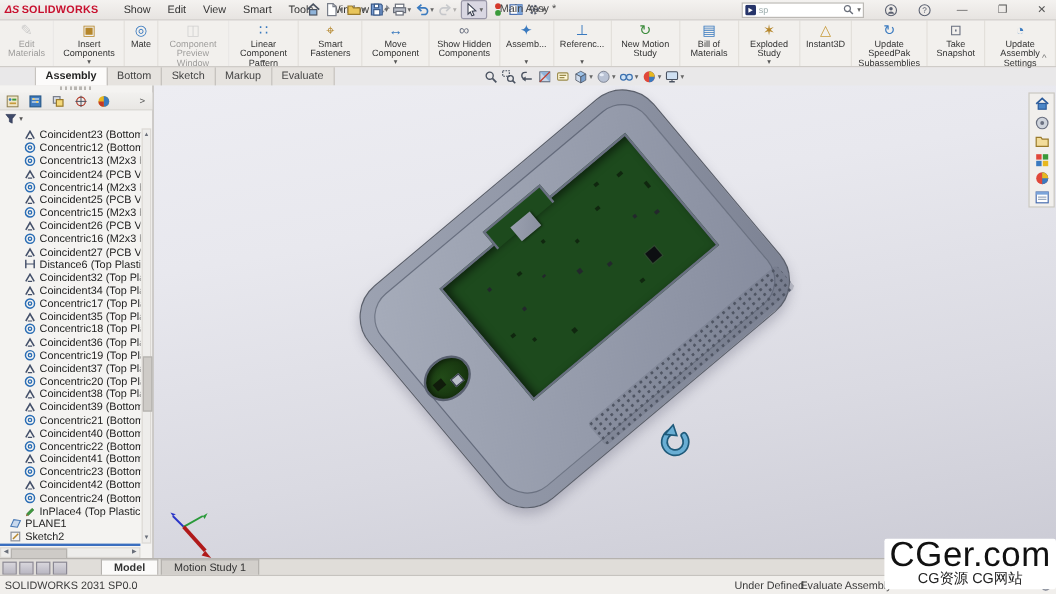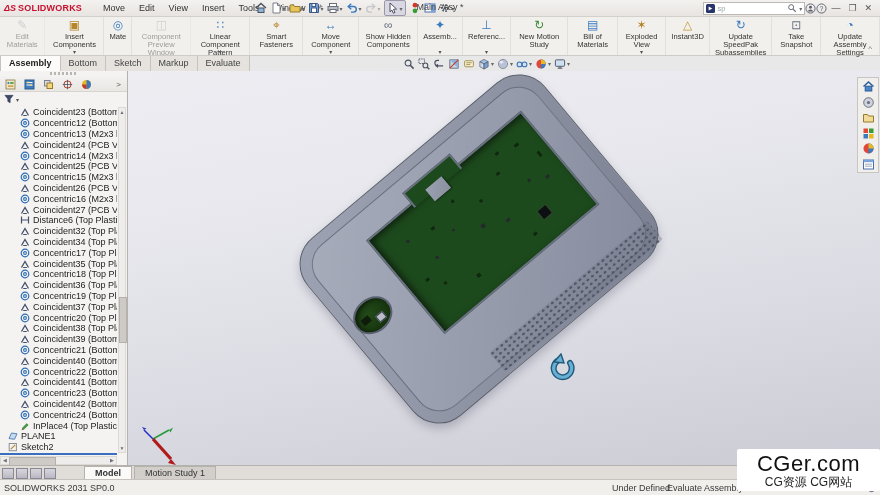--- a/index.html
+++ b/index.html
@@ -16,41 +16,41 @@
   #menus{display:flex;margin-left:14px;gap:0;}
   .menu-item{padding:0 7px;cursor:default;}
   .pin-icon{margin-left:2px;width:10px;height:10px;}
   #quick-access{position:absolute;left:253px;top:1px;height:14px;display:flex;align-items:center;}
   .qa{display:inline-flex;align-items:center;margin:0 1.5px;height:14px;}
   .qa .qi{width:12px;height:12px;display:inline-block;}
   .qa-caret{font-size:6px;color:#666;margin-left:1px;}
   .qa-active{background:#d9d7e2;border:1px solid #9a98a8;border-radius:2px;padding:0 2px;}
   .qa-disabled{opacity:.45;}
   .tb-title{position:absolute;left:0;right:0;text-align:center;top:2px;font-size:9px;color:#444;pointer-events:none;}
-  .tb-right{position:absolute;right:4px;top:0;height:16px;display:flex;align-items:center;gap:0;}
+  .tb-right{position:absolute;right:4px;top:0;height:16px;display:flex;align-items:center;gap:17px;}
   .search-box{width:96px;height:11px;border:1px solid #bcb9b5;background:#fff;display:flex;
     align-items:center;font-size:7.5px;color:#9aa;padding:0 2px;gap:2px;}
   .search-type{width:9px;height:9px;flex:0 0 auto;}
   .search-q{display:flex;align-items:center;gap:1px;}
   .search-q svg{width:10px;height:10px}
   .tb-ico{width:11px;height:11px;}
   .win-btn{font-size:9px;color:#555;padding:0 4px;}
   
   .ribbon{position:absolute;left:0;top:17px;width:880px;height:38px;background:#f2f0ed;
     border-bottom:1px solid #cfccc8;display:flex;align-items:stretch;z-index:19;}
   .rbtn{position:relative;display:flex;flex-direction:column;align-items:center;
     padding:1px 5px 0;border-right:1px solid #e3e0db;cursor:default;}
   .rbtn .ric{height:14px;font-size:12px;line-height:14px;}
   .rbtn .rlb{font-size:7.6px;line-height:8px;text-align:center;color:#333;max-width:64px;margin-top:1px;}
   .rbtn .rcaret{position:absolute;bottom:0;font-size:6px;color:#555;left:50%;transform:translateX(-50%);}
   .rbtn-disabled{opacity:.45;filter:grayscale(.8);}
   .ribbon-collapse{position:absolute;right:8px;bottom:2px;font-size:8px;color:#777;}
   
   .tabstrip{position:absolute;left:0;top:55px;width:880px;height:16px;background:#e9e8e9;z-index:18;}
-  #doc-tabs{display:flex;height:16px;align-items:center;}
+  #doc-tabs{display:flex;height:16px;align-items:center;padding-left:29px;}
   .dtab{height:15px;line-height:15px;padding:0 8px;font-size:9px;color:#444;background:#e6e3df;
     border:1px solid #c6c3bf;border-bottom:none;margin-right:-1px;white-space:nowrap;}
   .dtab-active{background:#fcfbfa;font-weight:bold;color:#222;}
   #headsup{position:absolute;left:403px;top:1px;height:15px;display:flex;align-items:center;gap:3px;}
   .hud{display:inline-flex;align-items:center;gap:1px;}
   .hud svg{width:12px;height:12px;}
   .hud-caret{font-size:6px;color:#666;}
   
   .left-panel{position:absolute;left:0;top:71px;width:127px;height:394px;background:#f4f3f1;
     border-right:1px solid #b5b2ae;z-index:15;}
@@ -123,36 +123,36 @@
     border-top:1px solid #c6c3bf;font-size:9px;color:#3a3a3a;z-index:17;}
   .sb-left{position:absolute;left:4px;top:3px;}
   .sb-a{position:absolute;left:612px;top:3px;}
   .sb-b{position:absolute;left:667px;top:3px;}
   .sb-c{position:absolute;left:828px;top:3px;}
   .sb-globe{position:absolute;right:3px;top:2px;width:11px;height:11px;}
   
   .watermark{position:absolute;left:737px;top:449px;width:143px;height:42px;background:#fff;
     z-index:99;display:flex;flex-direction:column;align-items:center;justify-content:center;
     color:#111;border-radius:2px;}
-  .wm1{font-size:22px;line-height:25px;letter-spacing:.5px;}
+  .wm1{font-size:29px;line-height:25px;letter-spacing:.5px;}
   .wm2{font-size:12px;line-height:13px;color:#222;}
 </style>
 </head>
 <body>
 
 <div class="titlebar">
   <div class="sw-logo">
     <span class="sw-ds">ΔS</span>
     <span class="sw-word">SOLIDWORKS</span>
   </div>
   <div id="menus">
-      <span class="menu-item">Move</span>
+      <span class="menu-item">Show</span>
       <span class="menu-item">Edit</span>
       <span class="menu-item">View</span>
-      <span class="menu-item">Insert</span>
+      <span class="menu-item">Smart</span>
       <span class="menu-item">Tools</span>
       <span class="menu-item">Window</span>
     </div>
   <span class="pin-icon">
     <svg viewBox="0 0 10 10">
         <path d="M6 1 L9 4 L6.5 4.5 L5 6 L4 5 L5.5 3.5 Z" fill="#8a8f98"></path>
         <line x1="4" y1="6" x2="1.5" y2="8.5" stroke="#8a8f98" stroke-width="1"></line>
       </svg>
   </span>
   <div id="quick-access">
@@ -340,21 +340,21 @@
       <div class="rbtn">
         <div class="ric" style="color: rgb(58, 138, 58);">↻</div>
         <div class="rlb">New Motion Study</div>
       </div>
       <div class="rbtn">
         <div class="ric" style="color: rgb(58, 122, 191);">▤</div>
         <div class="rlb">Bill of Materials</div>
       </div>
       <div class="rbtn">
         <div class="ric" style="color: rgb(181, 134, 42);">✶</div>
-        <div class="rlb">Exploded View</div>
+        <div class="rlb">Exploded Study</div>
         <div class="rcaret">▾</div>
       </div>
       <div class="rbtn">
         <div class="ric" style="color: rgb(199, 154, 58);">△</div>
         <div class="rlb">Instant3D</div>
       </div>
       <div class="rbtn">
         <div class="ric" style="color: rgb(58, 122, 191);">↻</div>
         <div class="rlb">Update SpeedPak Subassemblies</div>
       </div>

